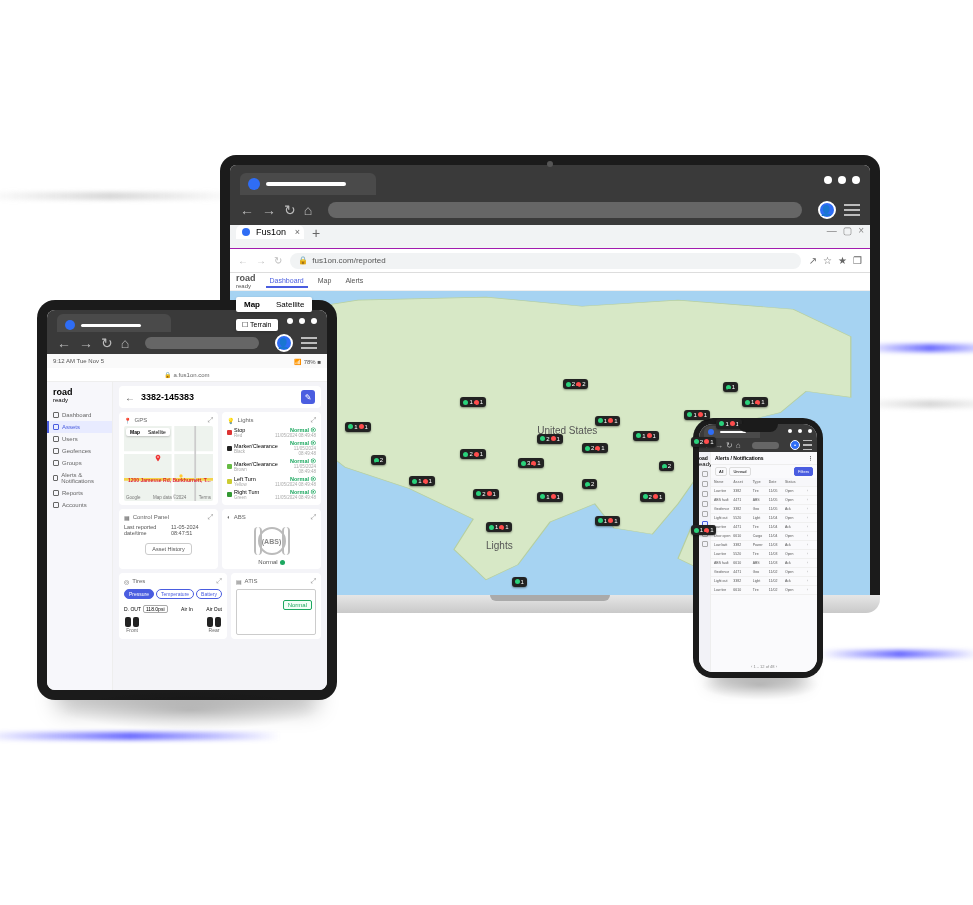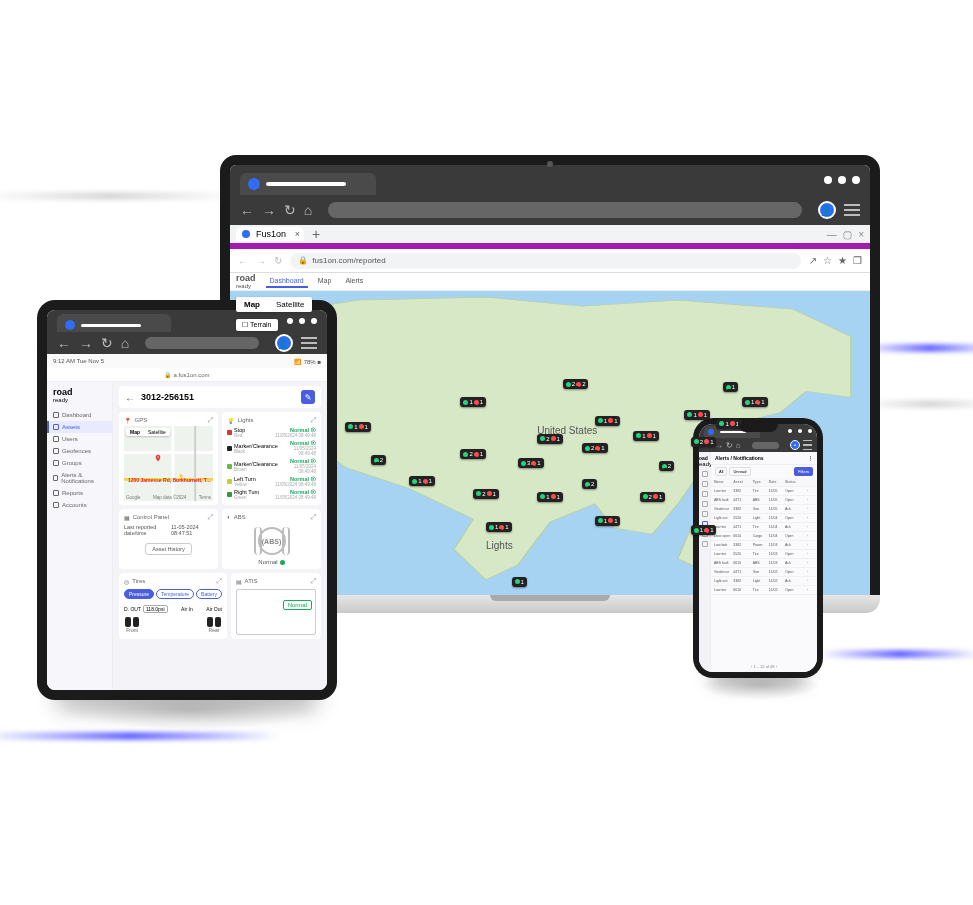--- a/index.html
+++ b/index.html
@@ -70,22 +70,22 @@
   .avatar-circle {
     width:18px; height:18px; border-radius:50%; background:#2f6df5;
     display:flex; align-items:center; justify-content:center; font-size:10px; color:#fff;
     border:2px solid #fff;
   }
   .hamburger { display:flex; flex-direction:column; gap:3px; }
   .hamburger span { width:16px; height:2px; background:#bcbcbc; }
 
   
   .browser-tabs {
-    height:24px; background:#f1f3f4; display:flex; align-items:center; padding:0 6px; gap:4px;
-    border-bottom:6px solid #a21caf;
+    height:24px; background:#f1f3f4; display:flex; align-items:flex-start; padding:0 6px; gap:4px;
+    border-bottom:1px solid #a21caf;
   }
   .browser-tab {
     background:#fff; display:flex; align-items:center; gap:6px;
     padding:2px 18px 2px 6px; border-radius:6px 6px 0 0; font-size:9px; position:relative;
   }
   .tab-x { position:absolute; right:4px; font-size:9px; color:#666; }
   .tab-plus { font-size:14px; color:#666; padding:0 4px; }
   .window-controls { margin-left:auto; display:flex; gap:6px; color:#888; font-size:10px;}
   .browser-addr {
     height:24px; display:flex; align-items:center; padding:0 8px; gap:8px;
@@ -519,21 +519,21 @@
           </div>
         <div class="side-item">
             <span class="side-icon"></span>
             <span>Accounts</span>
           </div>
       </div>
 
       <div class="tablet-main">
         <div class="asset-header">
           <span class="back-arrow">←</span>
-          <span class="id">3012-256151</span>
+          <span class="id">3382-145383</span>
           <span class="ico-sq">✎</span>
         </div>
 
         <div class="card-row">
 
           <div class="card" style="flex:1">
             <div class="card-title">
                 <span>📍</span>
                 <span>GPS</span>
                 <span class="expand">⤢</span>

